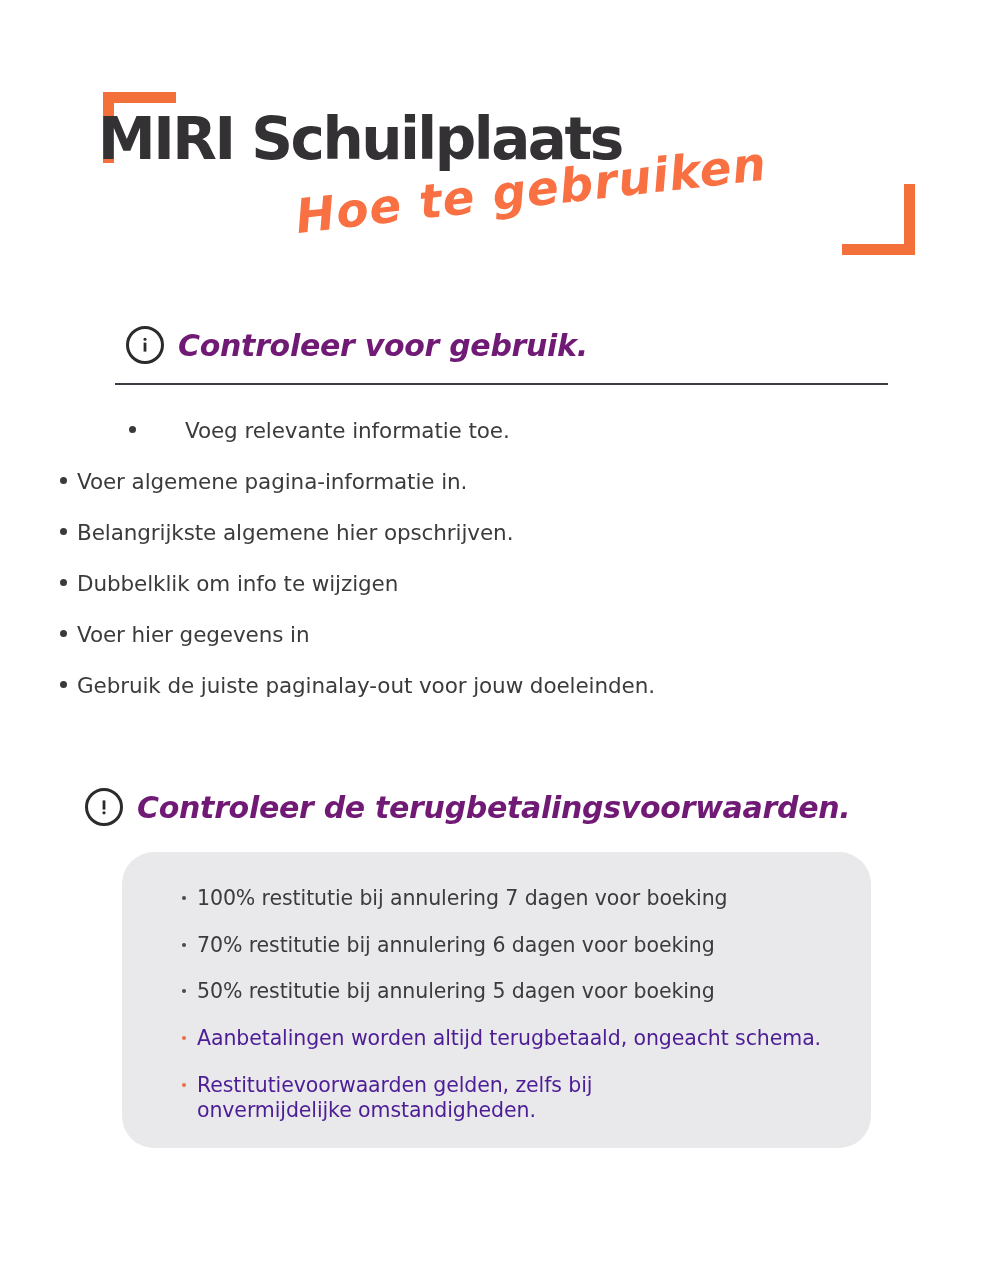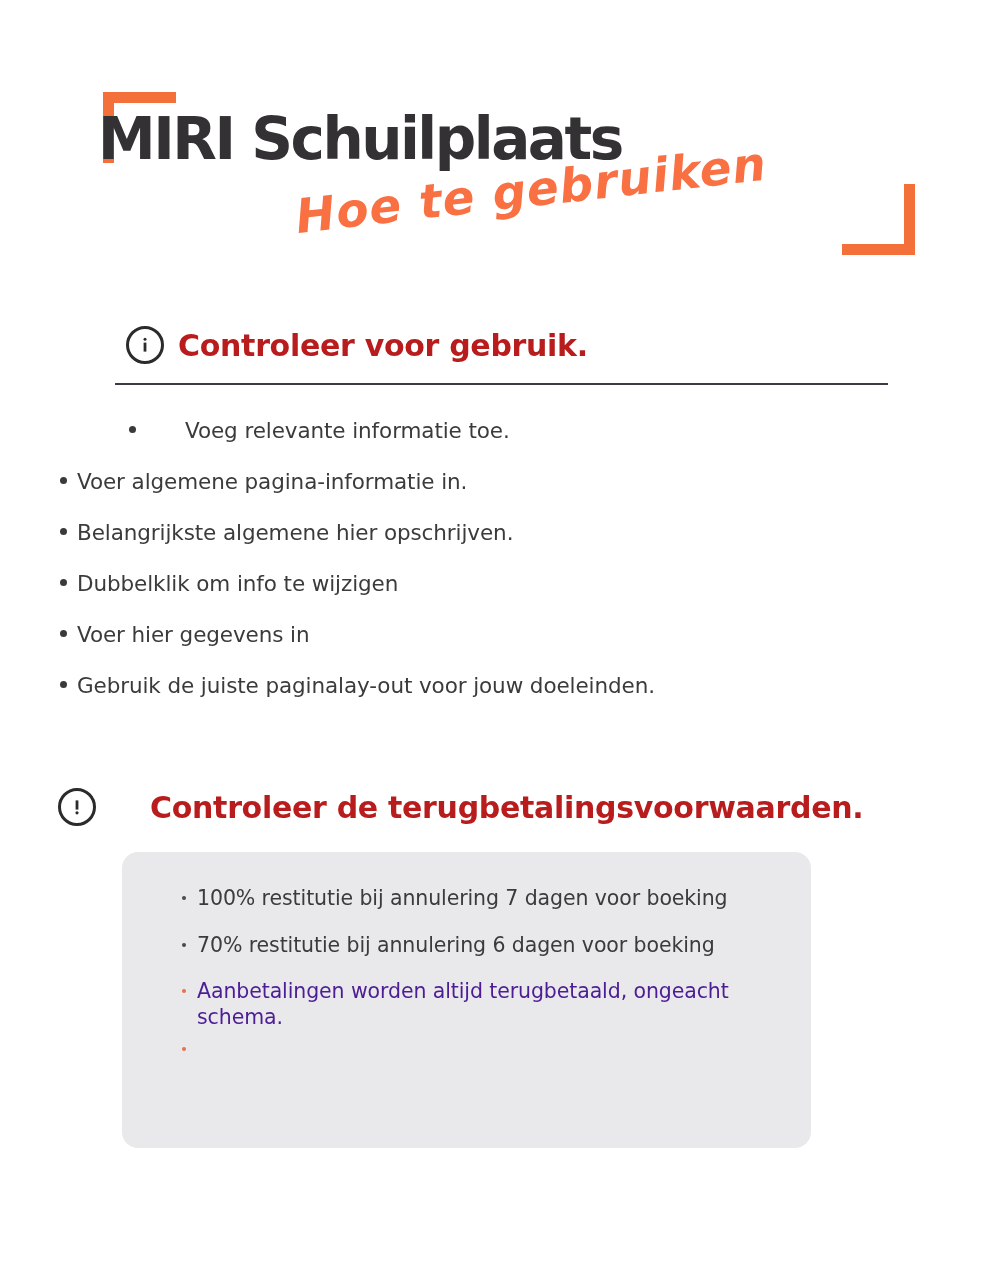--- a/index.html
+++ b/index.html
@@ -92,22 +92,23 @@
     display: flex;
     align-items: center;
     justify-content: center;
     box-sizing: border-box;
     margin-right: 14px;
   }
   .circ-icon svg { display: block; }
   .sec-heading-text {
     font-size: 30px;
     font-weight: bold;
-    color: #b91c1c;
+    color: #701a75;
     letter-spacing: -0.3px;
+    font-style: italic;
   }
   .rule {
     position: absolute;
     left: 115px;
     top: 57px;
     width: 773px;
     height: 2px;
     background: #3b3b44;
   }
 
@@ -142,31 +143,31 @@
     line-height: 1.2;
   }
 
   
   .section-two {
     position: absolute;
     left: 0;
     top: 788px;
     width: 1001px;
   }
-  .sec2-heading { padding-left: 58px; gap: 40px; }
+  .sec2-heading { padding-left: 85px; }
 
   
   .refund-card {
     position: absolute;
     left: 122px;
     top: 852px;
-    width: 689px;
+    width: 749px;
     height: 296px;
     background: #E9E8EB;
-    border-radius: 16px;
+    border-radius: 32px;
     box-sizing: border-box;
     padding: 34px 8px 0 60px;
   }
   .card-item {
     display: flex;
     align-items: baseline;
     margin-bottom: 21px;
   }
   .card-item.wrap { margin-bottom: 0; }
   .card-dot {
@@ -253,19 +254,27 @@
 <div class="refund-card">
   <div class="card-item">
     <span class="card-dot"></span>
     <span class="card-text">100% restitutie bij annulering 7 dagen voor boeking</span>
   </div>
   <div class="card-item">
     <span class="card-dot"></span>
     <span class="card-text">70% restitutie bij annulering 6 dagen voor boeking</span>
   </div>
   <div class="card-item">
+    <span class="card-dot"></span>
+    <span class="card-text">50% restitutie bij annulering 5 dagen voor boeking</span>
+  </div>
+  <div class="card-item">
     <span class="card-dot accent"></span>
     <span class="card-text accent">Aanbetalingen worden altijd terugbetaald, ongeacht schema.</span>
   </div>
   <div class="card-item wrap">
     <span class="card-dot accent"></span>
+    <span class="card-text accent">
+      <span>Restitutievoorwaarden gelden, zelfs bij</span><br>
+      <span>onvermijdelijke omstandigheden.</span>
+    </span>
   </div>
 </div>
 
 </body></html>

